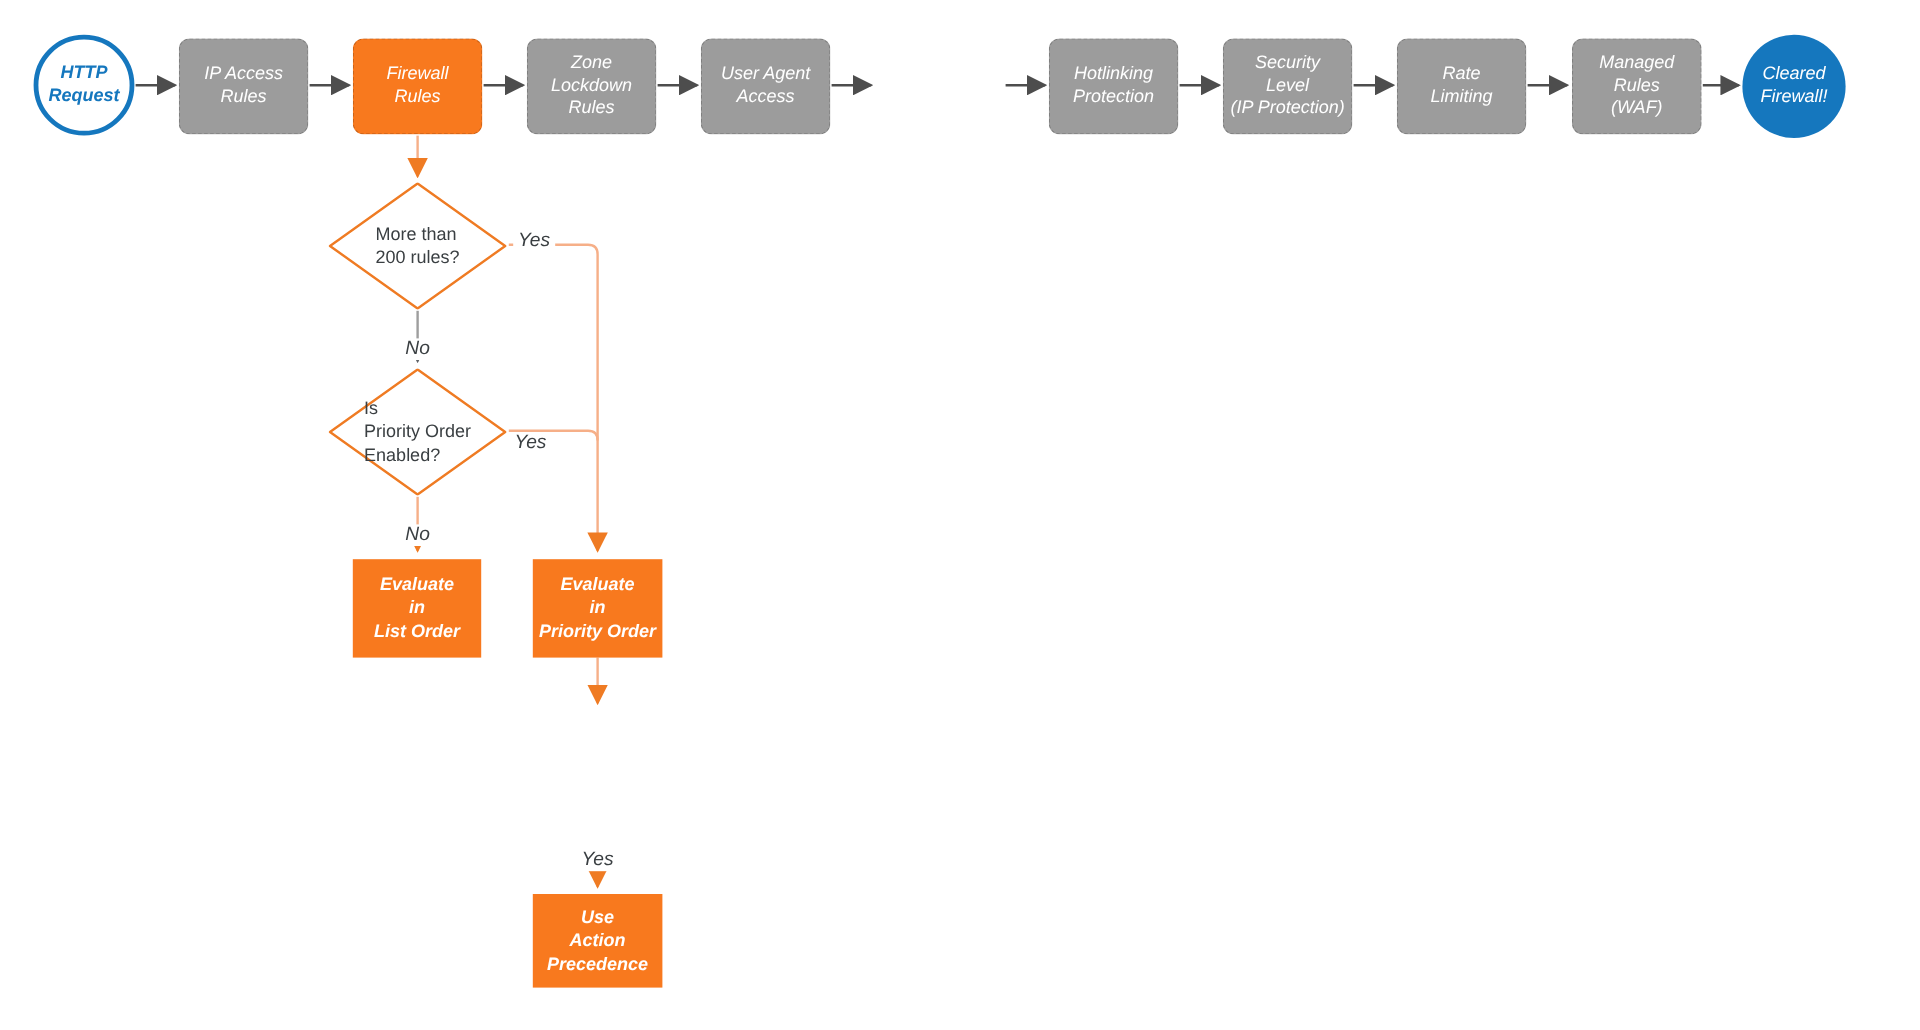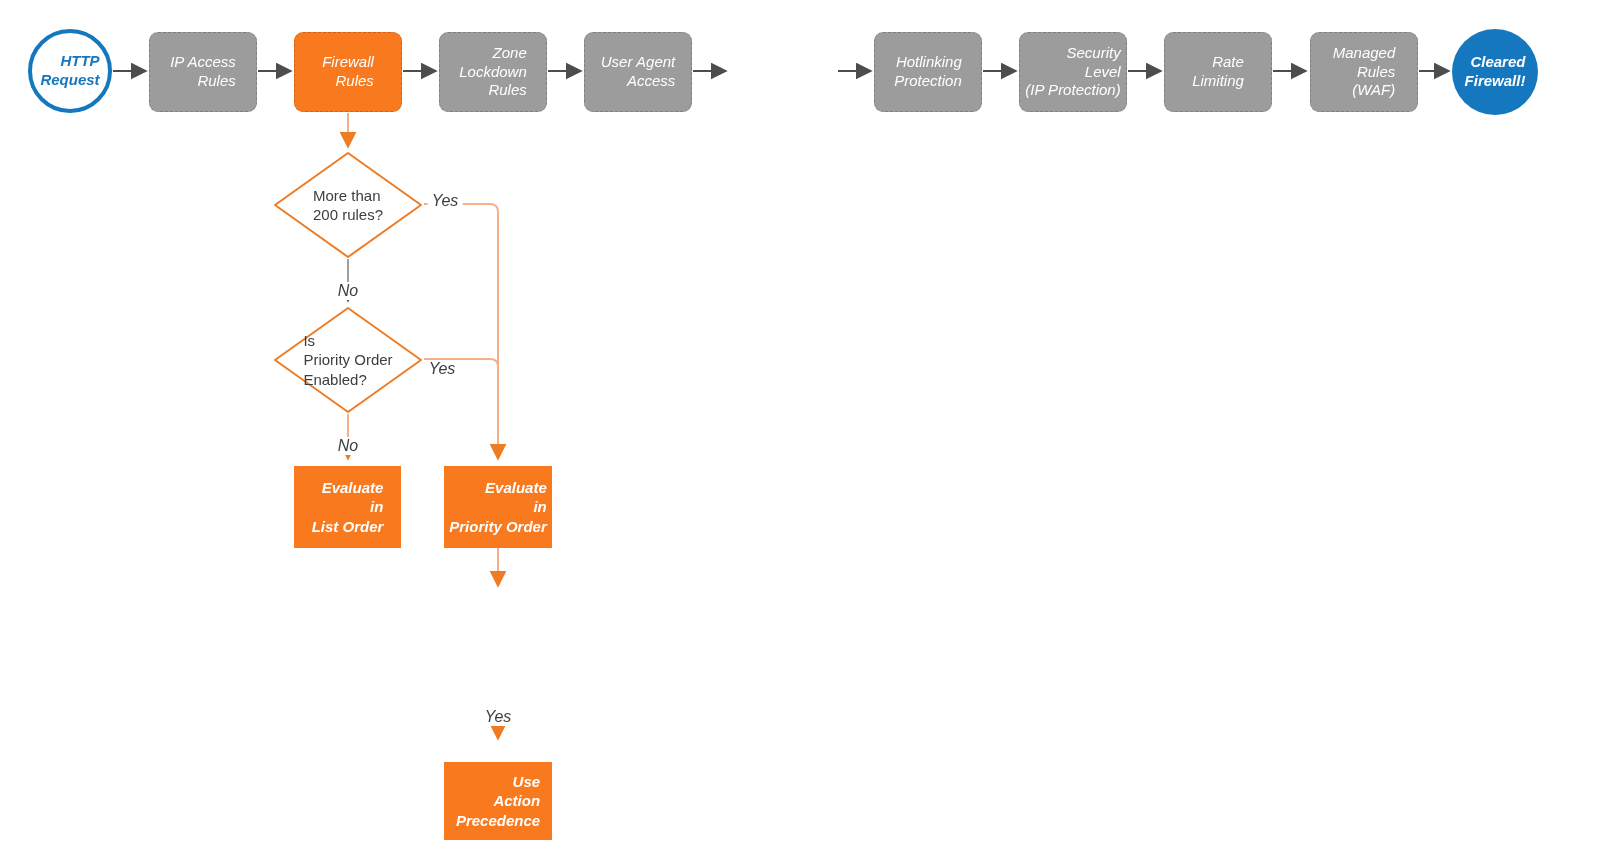--- a/index.html
+++ b/index.html
@@ -22,31 +22,31 @@
   .canvas{position:relative;width:1600px;height:858px;background:var(--background);overflow:hidden;}
   svg.connectors{position:absolute;left:0;top:0;width:1600px;height:858px;}
 
   .edge-dark{stroke:var(--connector-dark);stroke-width:2;fill:none;}
   .edge-lite{stroke:var(--connector-orange);stroke-width:2;fill:none;}
   .edge-gray{stroke:var(--connector-gray);stroke-width:2;fill:none;}
   .mk-dark{fill:var(--connector-dark);}
   .mk-orange{fill:var(--orange-stroke);}
   .mk-gray{fill:var(--arrowhead-gray);}
 
-  .node{position:absolute;display:flex;align-items:center;justify-content:center;text-align:right;}
+  .node{position:absolute;display:flex;align-items:center;justify-content:center;text-align:center;}
   .stage{width:108px;height:80px;border-radius:9px;border:1px dashed rgba(0,0,0,0.18);top:32px;}
   .stage.gray{background:var(--node-gray);}
   .stage.orange{background:var(--node-orange);}
   .stage .lbl{color:var(--text-white);font-style:italic;font-size:15px;line-height:1.25;white-space:pre-line;}
 
   .terminal{border-radius:50%;}
   .terminal.start{left:28px;top:29px;width:84px;height:84px;background:var(--background);border:4px solid var(--accent-blue);}
   .terminal.start .lbl{color:var(--accent-blue);font-weight:bold;font-style:italic;font-size:15px;line-height:1.25;white-space:pre-line;}
   .terminal.end{left:1452px;top:29px;width:86px;height:86px;background:var(--accent-blue);border:none;}
-  .terminal.end .lbl{color:var(--text-white);font-weight:bold;font-style:italic;font-size:15px;line-height:1.25;white-space:pre-line;}
+  .terminal.end .lbl{color:var(--text-white);font-weight:normal;font-style:italic;font-size:15px;line-height:1.25;white-space:pre-line;}
 
   .flowbox{border-radius:0;background:var(--node-orange);font-weight:bold;}
   .flowbox .lbl{color:var(--text-white);font-style:italic;font-size:15px;line-height:1.3;white-space:pre-line;}
 
   .diamond{position:absolute;}
   .diamond svg{position:absolute;left:0;top:0;}
   .diamond .dshape{fill:var(--background);stroke:var(--orange-stroke);stroke-width:2;stroke-linejoin:round;}
   .diamond .lbl{position:absolute;inset:0;display:flex;align-items:center;justify-content:center;text-align:left;
     color:var(--text-dark);font-size:15px;line-height:1.3;white-space:pre-line;}
 
@@ -158,21 +158,21 @@
   <div class="node flowbox" style="left:294px;top:466px;width:107px;height:82px">
     <span class="lbl">Evaluate
 in
 List Order</span>
   </div>
   <div class="node flowbox" style="left:444px;top:466px;width:108px;height:82px">
     <span class="lbl">Evaluate
 in
 Priority Order</span>
   </div>
-  <div class="node flowbox" style="left:444px;top:762px;width:108px;height:78px">
+  <div class="node flowbox" style="left:444px;top:745px;width:108px;height:78px">
     <span class="lbl">Use
 Action
 Precedence</span>
   </div>
 
   <div class="branch-label" style="left:445px;top:189px">Yes</div>
   <div class="branch-label" style="left:348px;top:279px">No</div>
   <div class="branch-label" style="left:442px;top:357px">Yes</div>
   <div class="branch-label" style="left:348px;top:434px">No</div>
   <div class="branch-label" style="left:498px;top:705px">Yes</div>

